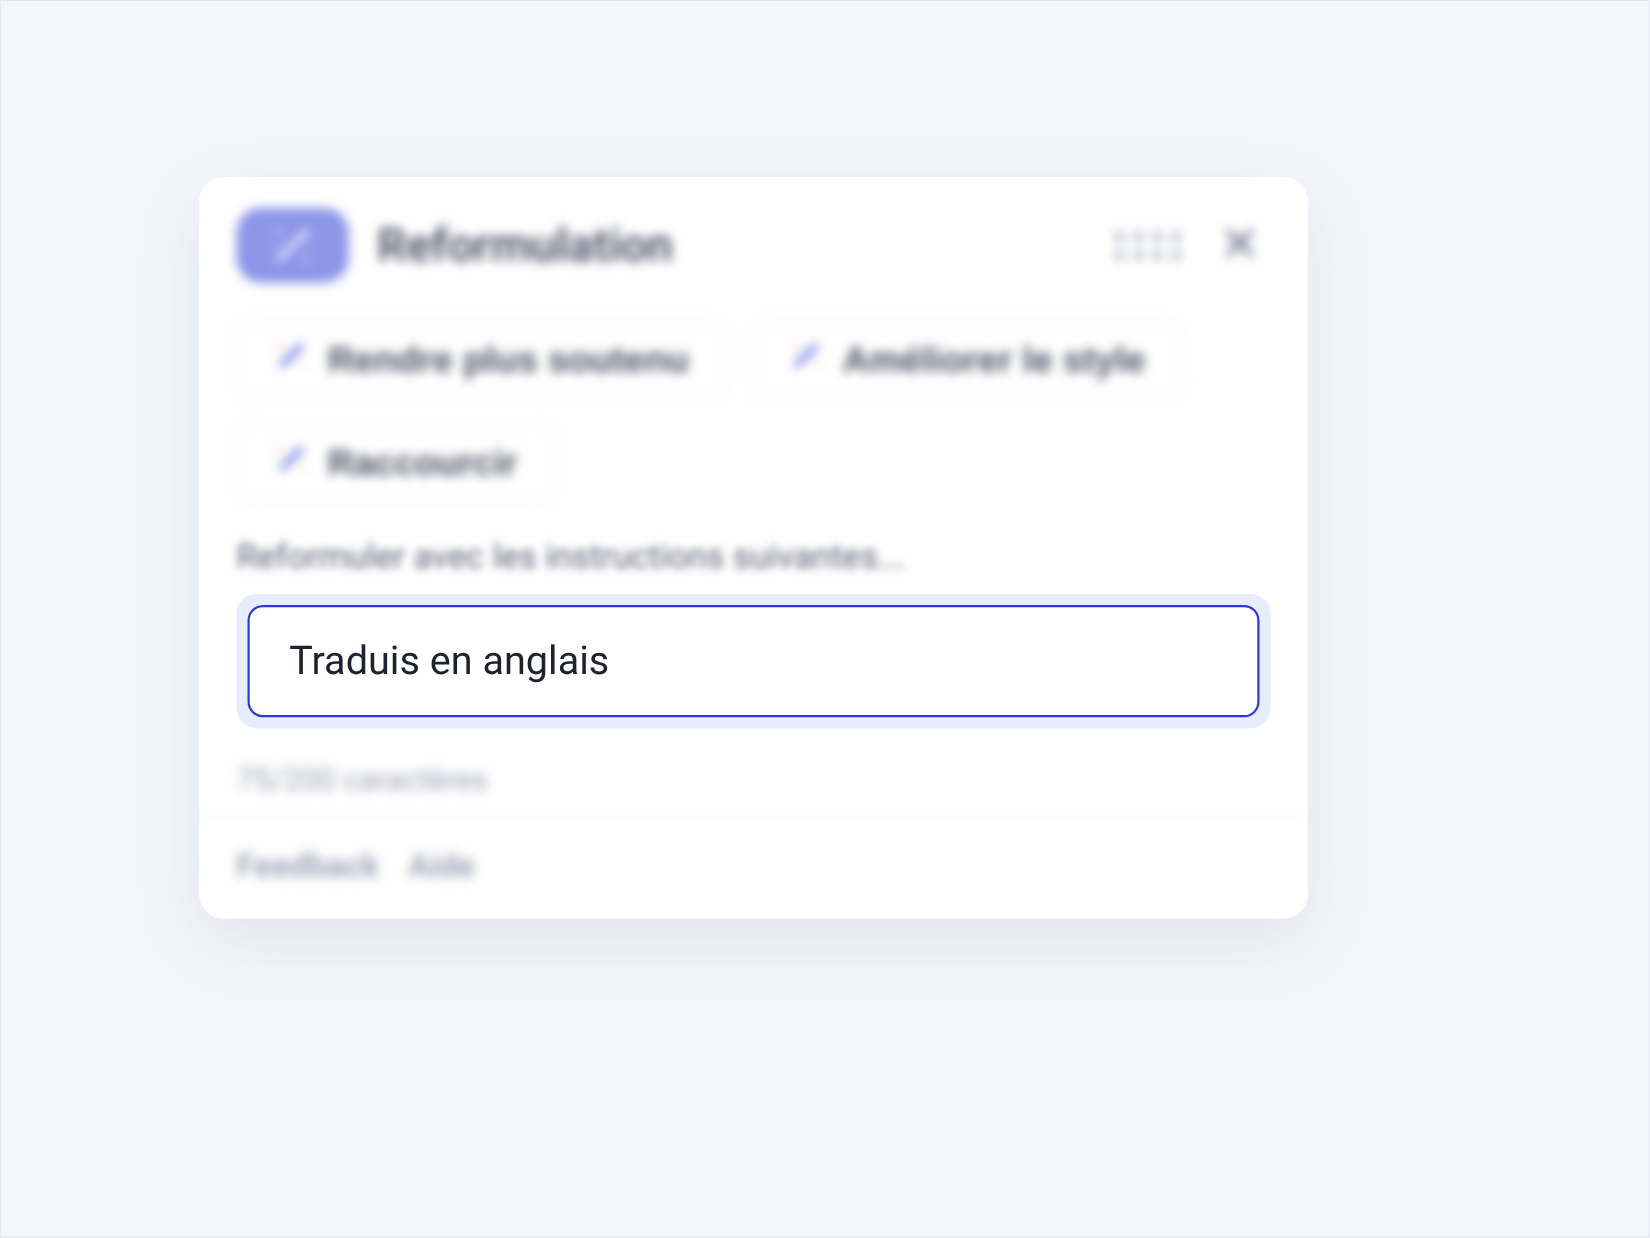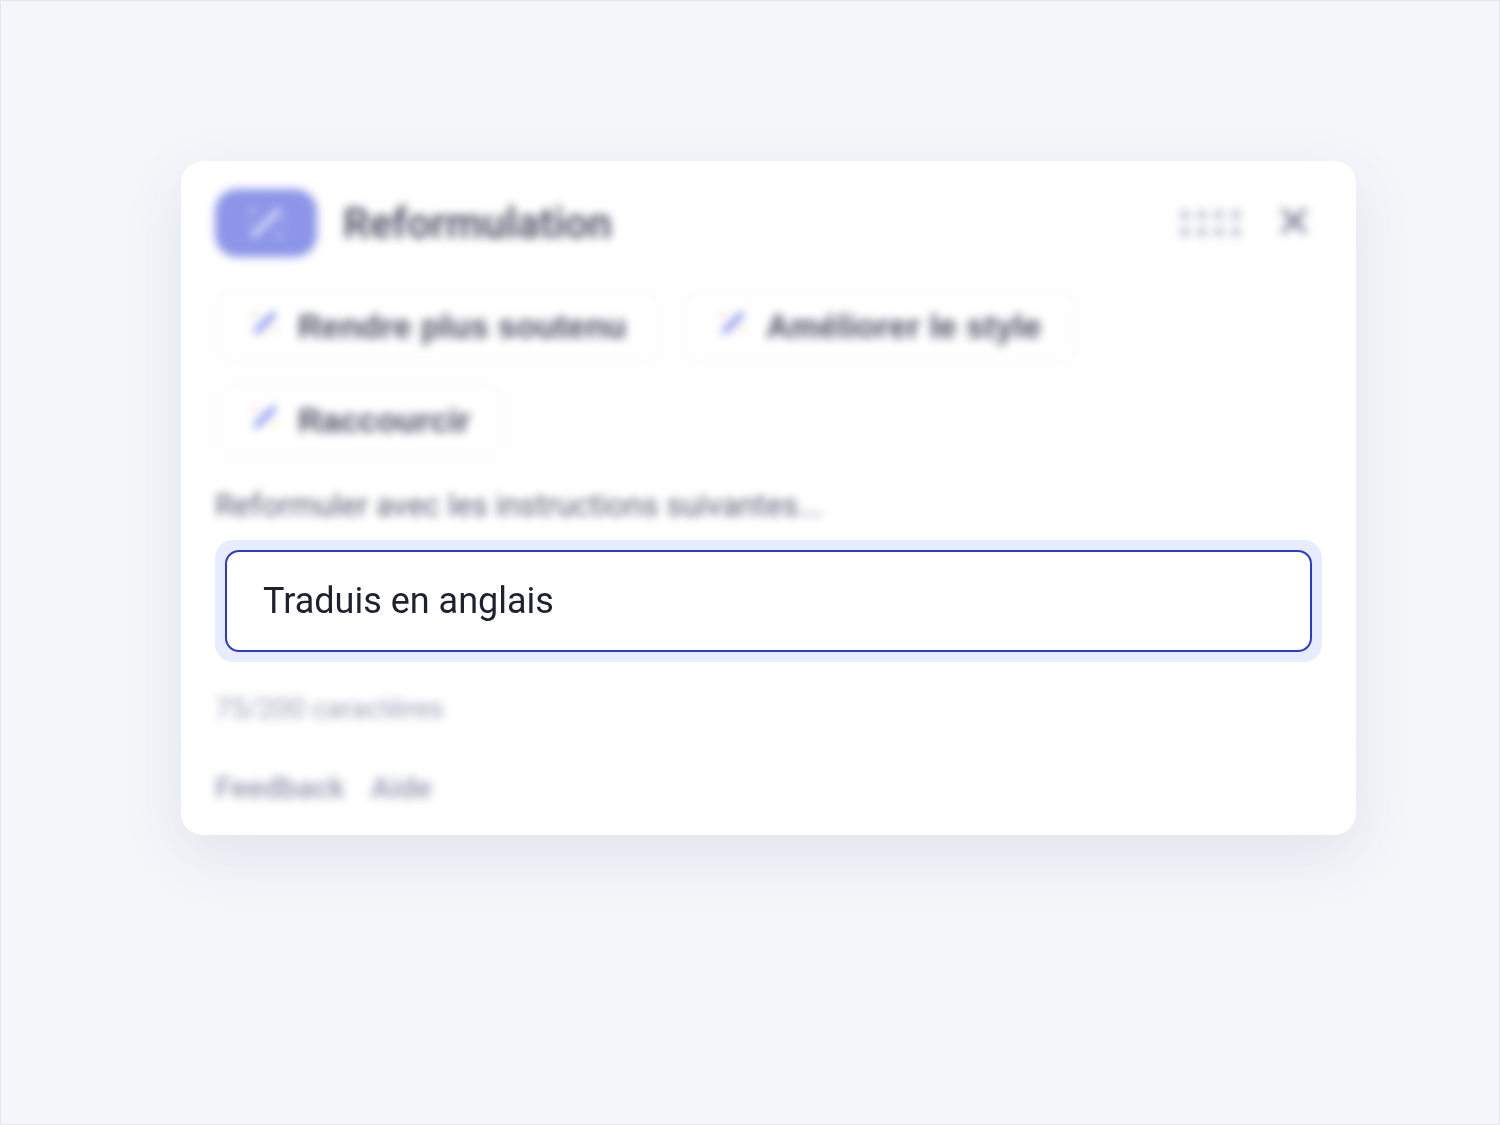--- a/index.html
+++ b/index.html
@@ -9,21 +9,21 @@
     font-family: -apple-system, BlinkMacSystemFont, "Segoe UI", Roboto, Helvetica, Arial, sans-serif;
     border: 1px solid #e4e7ef;
     position: relative;
     overflow: hidden;
   }
 
   .panel {
     position: absolute;
     left: 180px;
     top: 160px;
-    width: 1175px;
+    width: 1008px;
     background: #ffffff;
     border-radius: 22px;
     box-shadow: 0 20px 60px rgba(60,70,120,0.10);
     padding: 0;
   }
 
   .panel-header {
     display: flex;
     align-items: center;
     justify-content: space-between;

